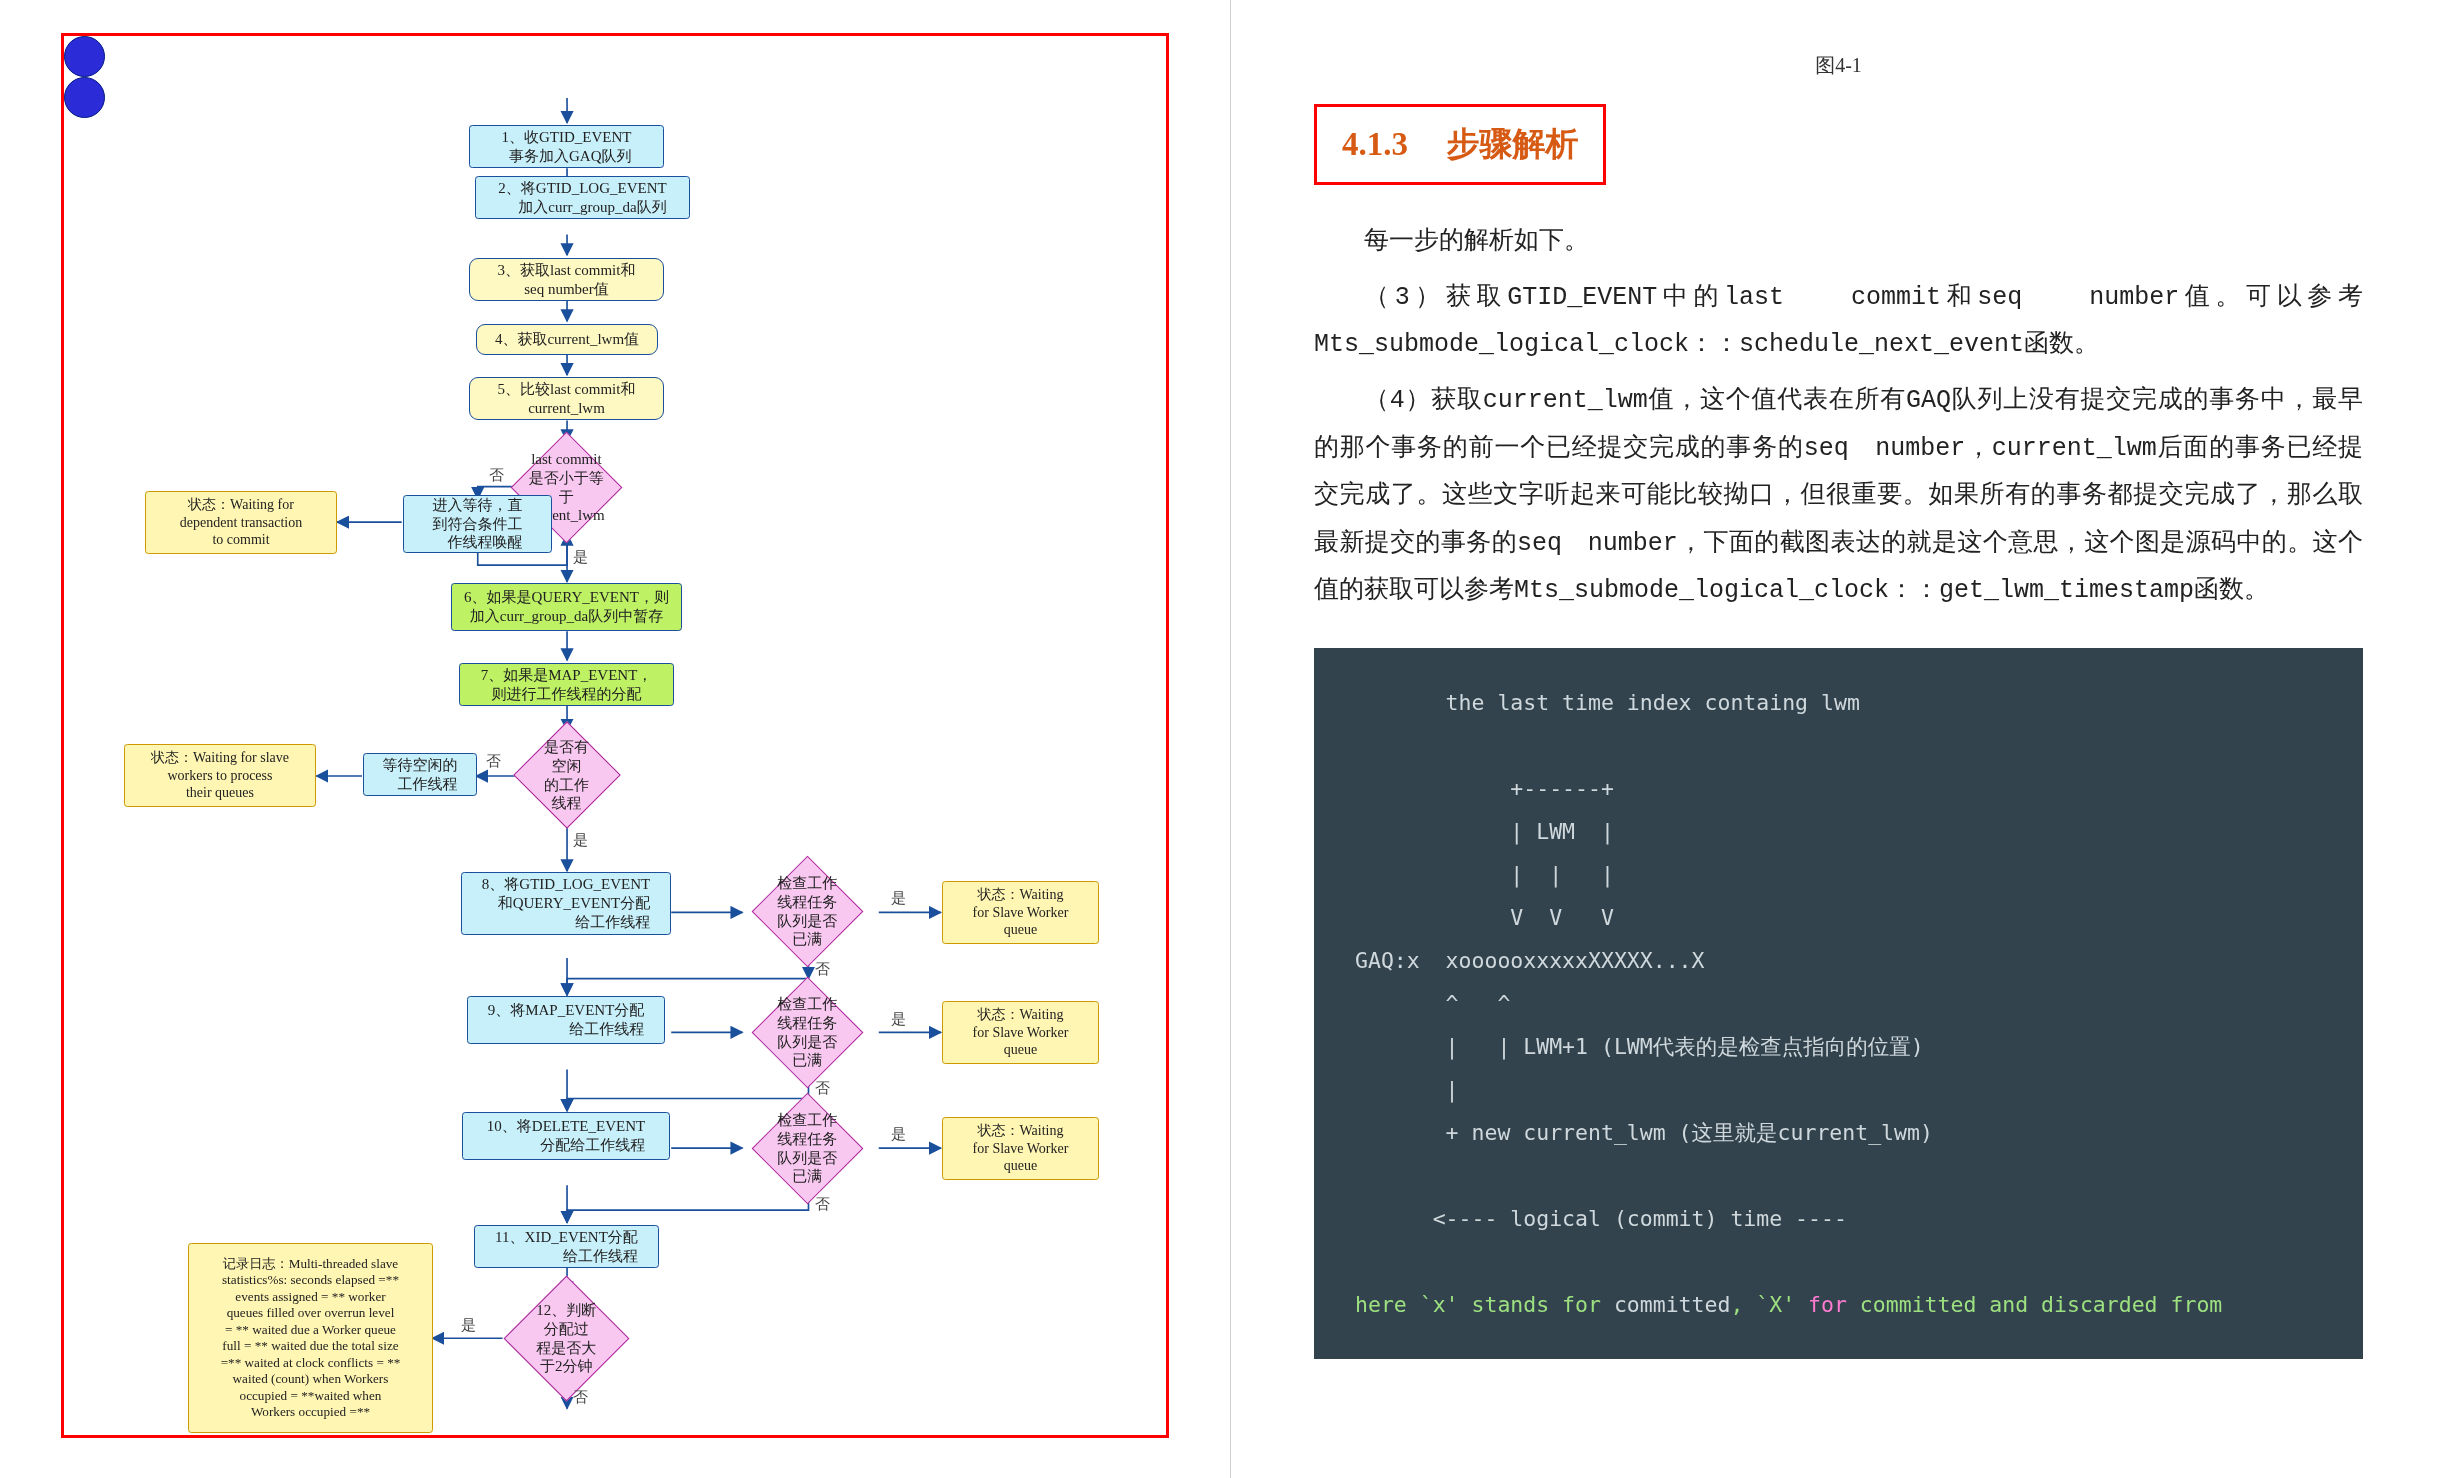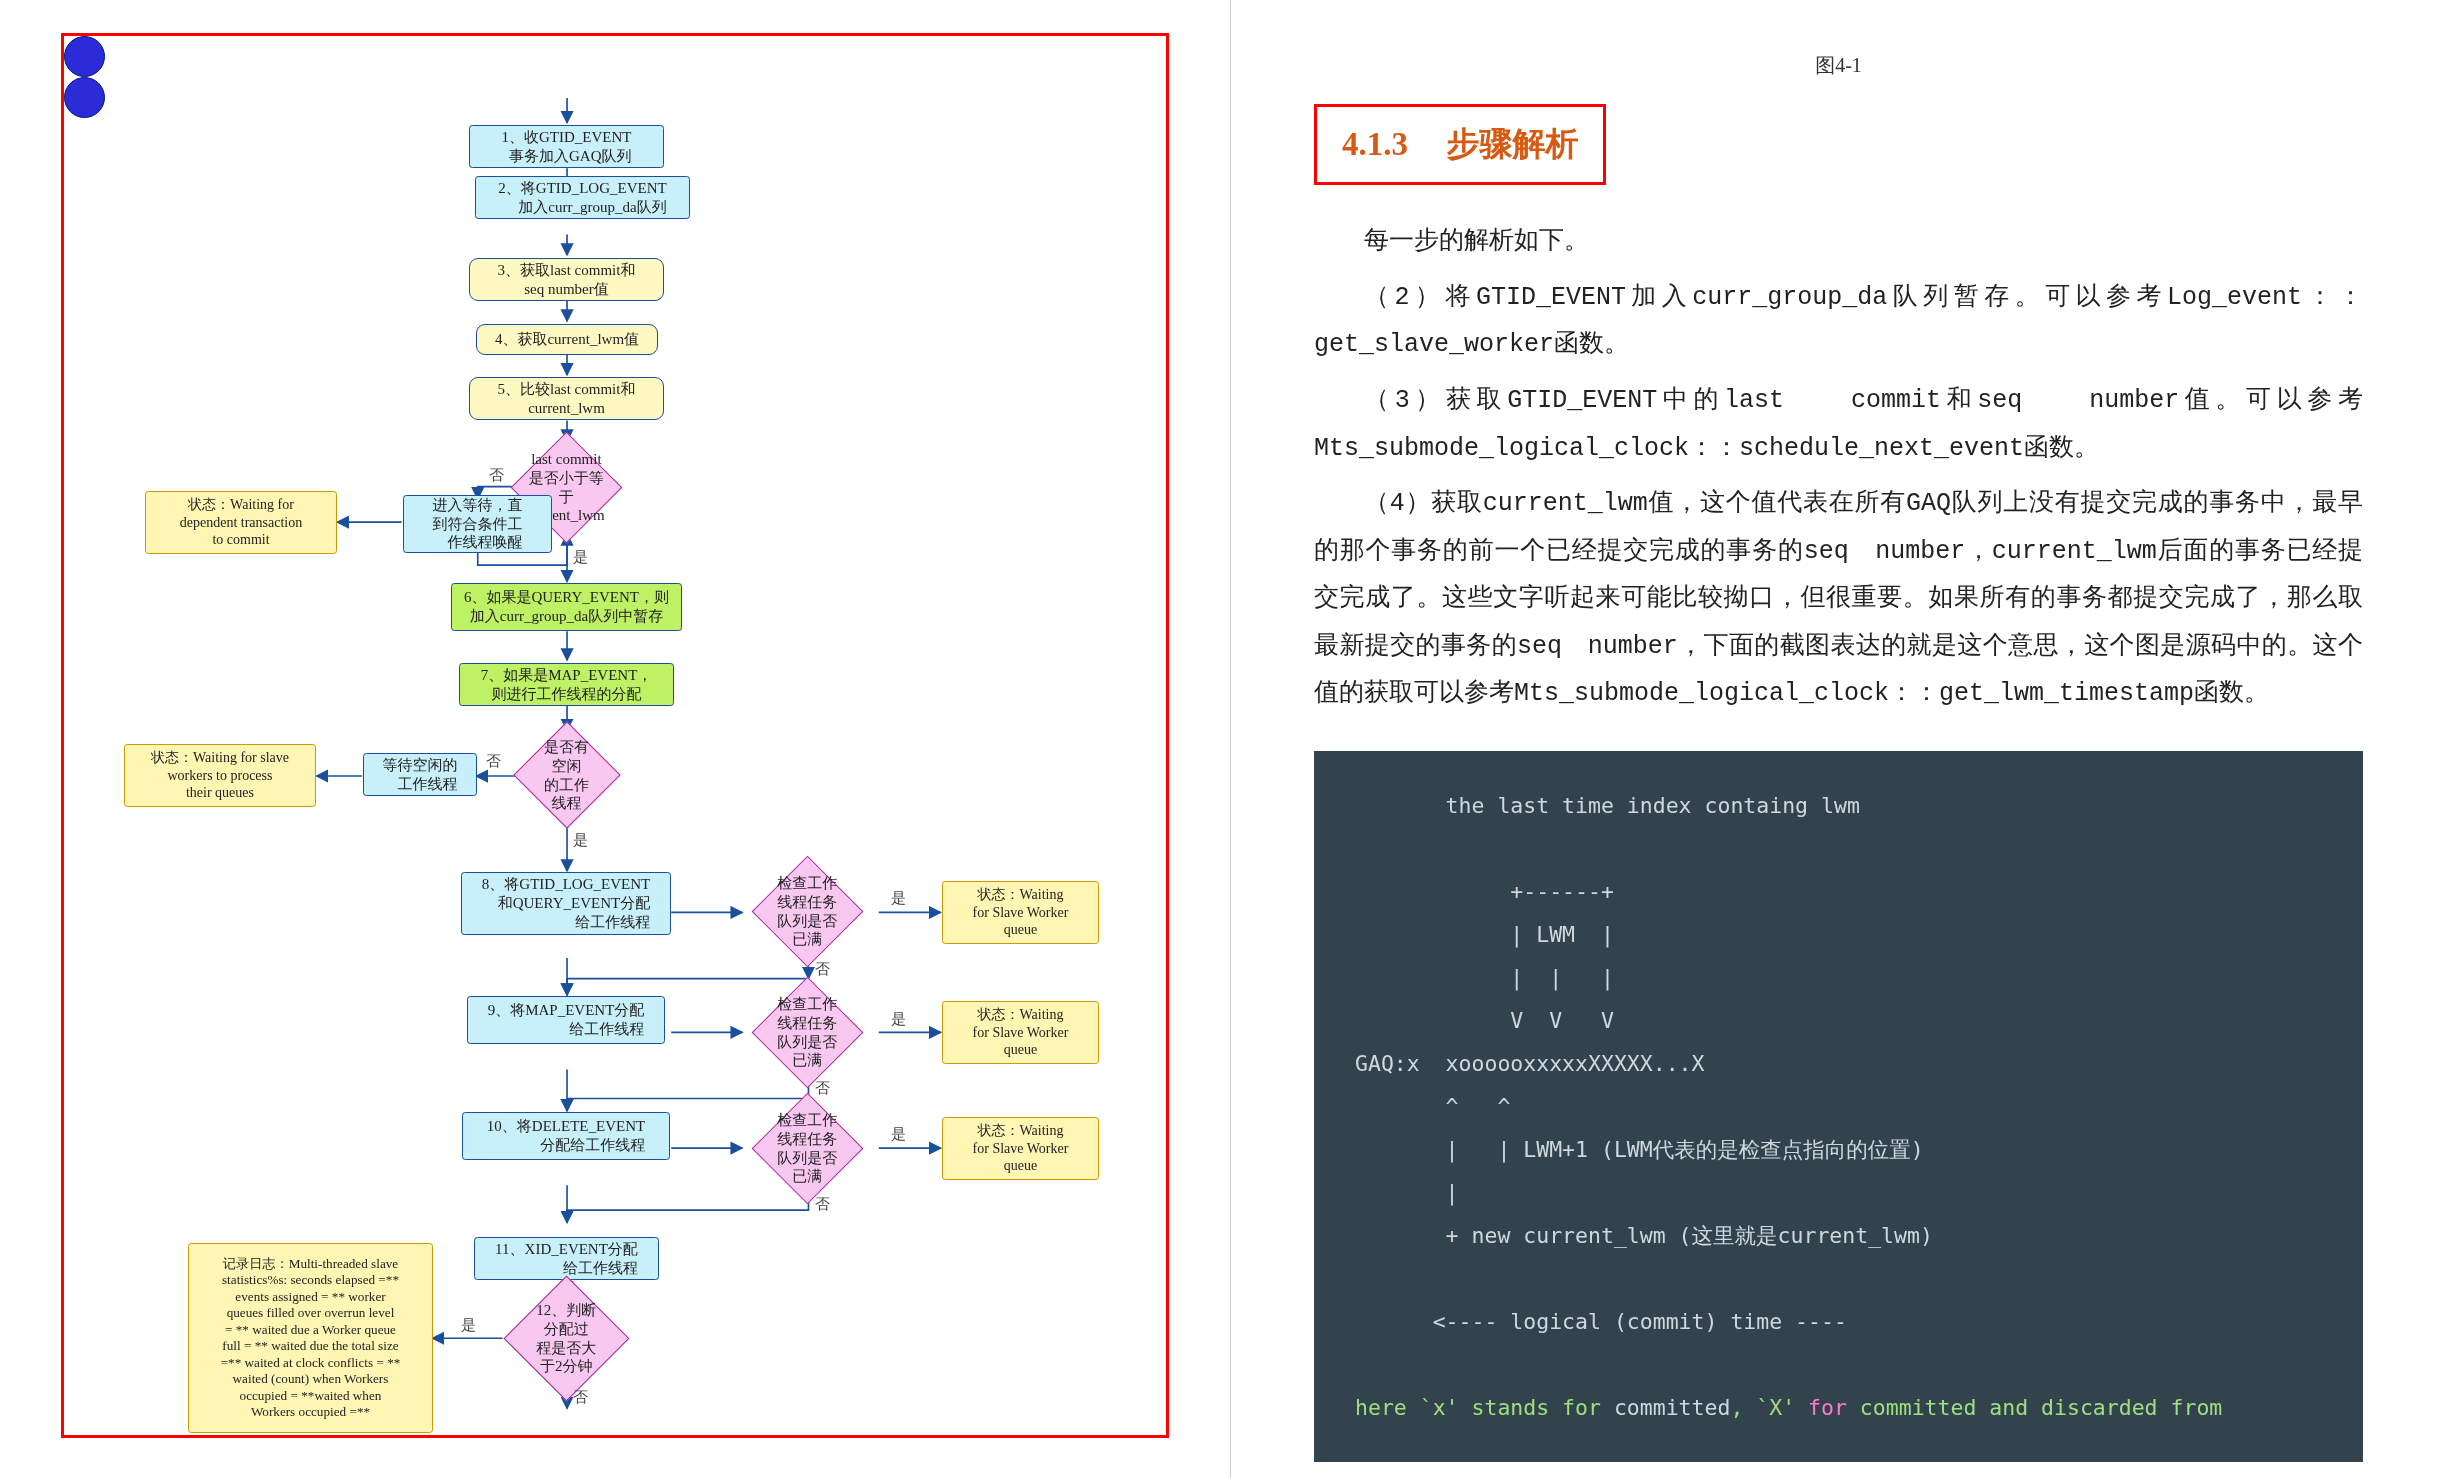--- a/index.html
+++ b/index.html
@@ -182,21 +182,21 @@
 
     <div class="node rect" style="left:398px; top:1076px; width:208px; height:48px;">10、将DELETE_EVENT
 分配给工作线程</div>
     <div class="node diamond" style="left:704px; top:1073px; width:79px; height:79px;"><span>检查工作
 线程任务队列是否
 已满</span></div>
     <div class="node state" style="left:878px; top:1081px; width:157px; height:63px;">状态：Waiting
 for Slave Worker
 queue</div>
 
-    <div class="node rect" style="left:410px; top:1189px; width:185px; height:43px;margin-top:12px;">11、XID_EVENT分配
+    <div class="node rect" style="left:410px; top:1189px; width:185px; height:43px;">11、XID_EVENT分配
 给工作线程</div>
     <div class="node diamond" style="left:458px; top:1258px; width:89px; height:89px;"><span>12、判断分配过
 程是否大于2分钟</span></div>
     <div class="node state" style="left:124px; top:1207px; width:245px; height:190px; font-size:13.2px;">记录日志：Multi-threaded slave
 statistics%s: seconds elapsed =**
 events assigned = ** worker
 queues filled over overrun level
 = ** waited due a Worker queue
 full = ** waited due the total size
 =** waited at clock conflicts = **
@@ -223,21 +223,20 @@
 
 <div class="right-page">
   <div class="caption">图4-1</div>
 
   <div class="hbox">
     <span class="hnum">4.1.3</span>
     <span class="htit">步骤解析</span>
   </div>
 
   <p class="para">每一步的解析如下。</p>
-  <p class="para">（2）将GTID_EVENT加入curr_group_da队列暂存。可以参考Log_event：：get_slave_worker函数。</p>
   <p class="para">（3）获取GTID_EVENT中的last　　commit和seq　　number值。可以参考Mts_submode_logical_clock：：schedule_next_event函数。</p>
   <p class="para">（4）获取current_lwm值，这个值代表在所有GAQ队列上没有提交完成的事务中，最早的那个事务的前一个已经提交完成的事务的seq　number，current_lwm后面的事务已经提交完成了。这些文字听起来可能比较拗口，但很重要。如果所有的事务都提交完成了，那么取最新提交的事务的seq　number，下面的截图表达的就是这个意思，这个图是源码中的。这个值的获取可以参考Mts_submode_logical_clock：：get_lwm_timestamp函数。</p>
 
   <div class="codeblock"><span id="code-body">       the last time index containg lwm
 
             +------+
             | LWM  |
             |  |   |
             V  V   V
 GAQ:x  xoooooxxxxxXXXXX...X

